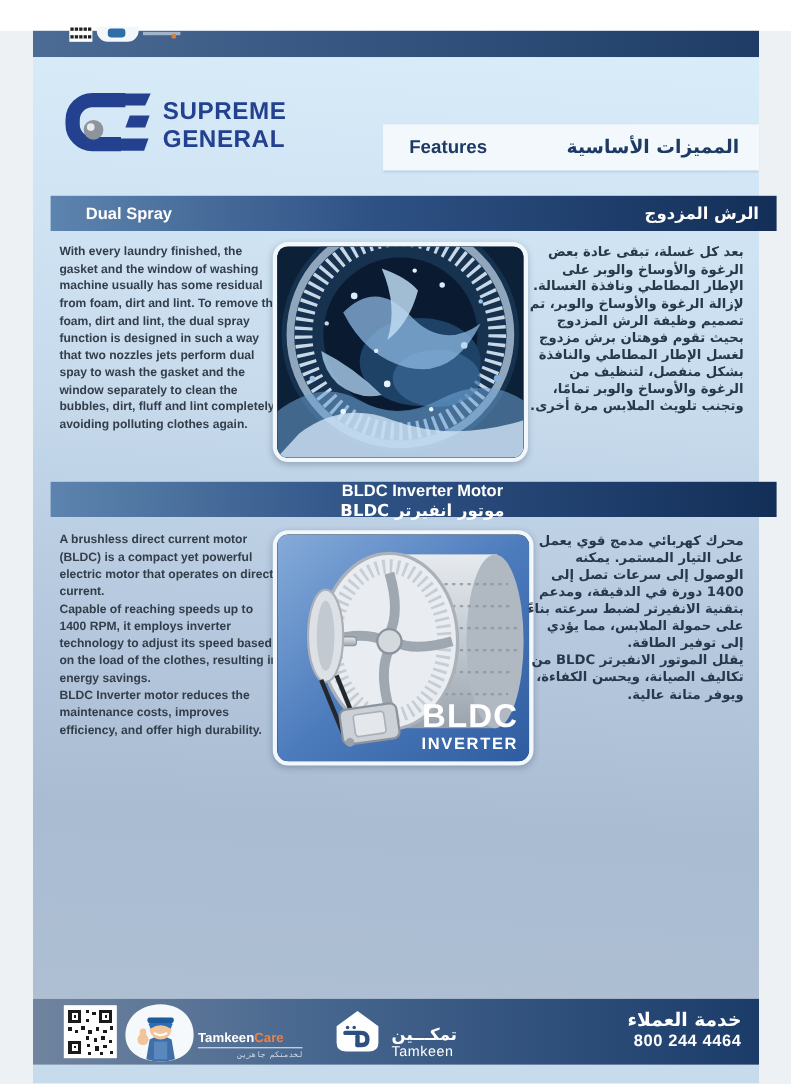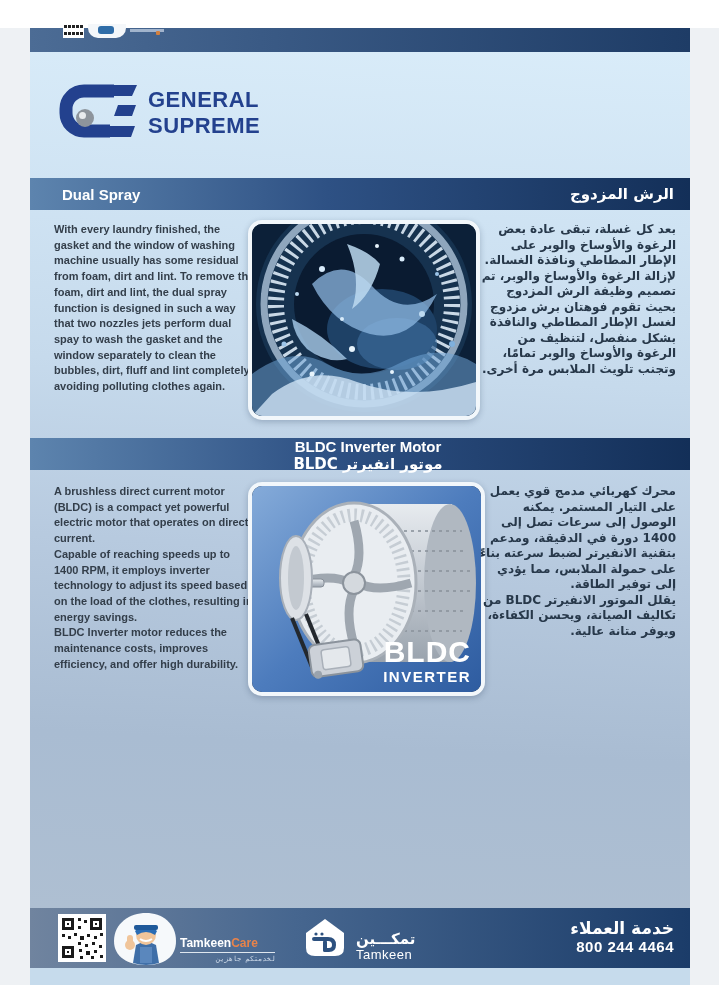--- a/index.html
+++ b/index.html
@@ -30,21 +30,21 @@
   .brand-text{color:#23418e;font-weight:bold;font-size:22px;line-height:26px;letter-spacing:.5px;}
 
   
   .features-box{position:absolute;left:318px;top:61px;width:342px;height:42px;background:#f3f8fc;
     display:flex;align-items:center;justify-content:space-between;padding:0 18px 0 24px;box-sizing:border-box;
     box-shadow:0 1px 2px rgba(30,58,99,.15);}
   .features-en{color:#1c3a63;font-weight:bold;font-size:17px;}
   .features-ar{color:#1c3a63;font-weight:bold;font-size:17px;direction:rtl;font-family:"DejaVu Sans",sans-serif;}
 
   
-  .sec-bar{position:absolute;left:0;width:660px;height:32px;
+  .sec-bar{position:absolute;left:16px;width:660px;height:32px;
     background:linear-gradient(90deg,#5d84ae 0%,#33568а 0%,#2e5184 45%,#132f58 100%);
     background:linear-gradient(90deg,#5d84ae 0%,#2e5184 45%,#132f58 100%);
     display:flex;align-items:center;justify-content:space-between;padding:0 16px 0 32px;box-sizing:border-box;}
   .sec-bar .t-en{color:#ffffff;font-weight:bold;font-size:15px;}
   .sec-bar .t-ar{color:#ffffff;font-weight:bold;font-size:15px;direction:rtl;font-family:"DejaVu Sans",sans-serif;}
   .bar1{top:126px;} .bar2{top:386px;flex-direction:column;}
 
   
   .col-en{position:absolute;left:24px;width:202px;color:#333e4a;font-weight:bold;
     font-size:11px;line-height:15.7px;white-space:pre-line;}
@@ -116,25 +116,29 @@
           <path d="M42 3 h37 l-5 11 h-37 z"></path>
           <path d="M34 23 h38 l-5 11 h-38 z" fill="#d9ecf9" stroke="none" opacity="0"></path>
           <path d="M45 44 h32 l-4 11 h-33 z"></path>
           <path d="M60 23 h18 l-4 11 h-18 z"></path>
         </g>
         <circle cx="27" cy="36" r="9" fill="#8d949c"></circle>
         <circle cx="24.5" cy="33.5" r="3.5" fill="#e8ebee"></circle>
       </svg>
     </span>
     <span class="brand-text">
+      <div>SUPREME</div>
       <div>GENERAL</div>
-      <div>SUPREME</div>
     </span>
   </div>
 
+  <div class="features-box">
+    <span class="features-en">Features</span>
+    <span class="features-ar">المميزات الأساسية</span>
+  </div>
 
   <div class="sec-bar bar1">
     <span class="t-en">Dual Spray</span>
     <span class="t-ar">الرش المزدوج</span>
   </div>
 
   <div class="col-en row1">With every laundry finished, the gasket and the window of washing machine usually has some residual from foam, dirt and lint. To remove the foam, dirt and lint,  the dual spray function is designed in such a way that two nozzles jets perform dual spay to wash the gasket and the window separately to clean the bubbles, dirt, fluff and lint completely, avoiding polluting clothes again.</div>
 
   <div class="img-frame img-washer">
     <svg width="224" height="192" viewBox="0 0 224 192">

